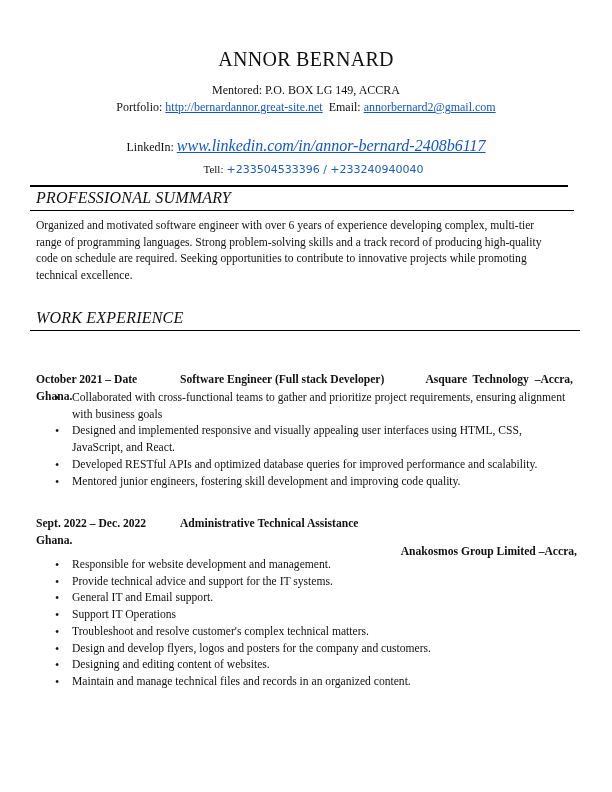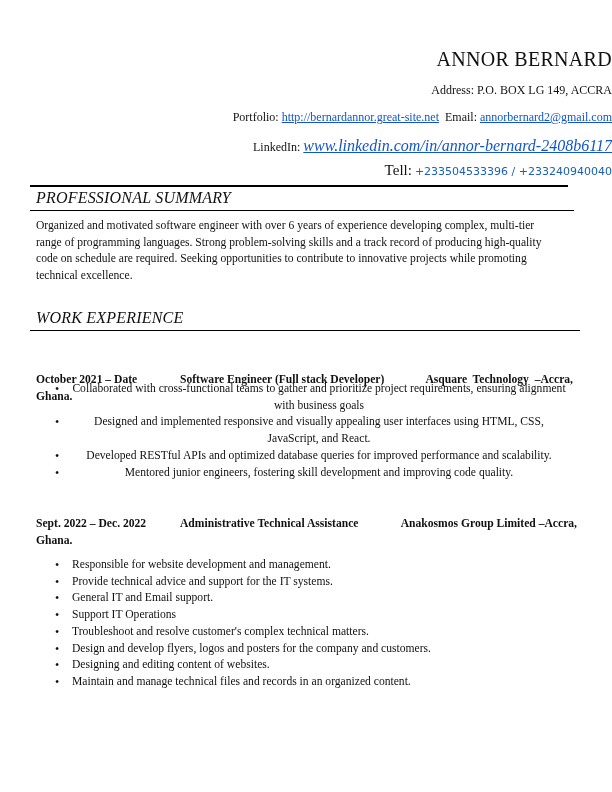--- a/index.html
+++ b/index.html
@@ -1,19 +1,19 @@
 <!DOCTYPE html>
 <html><head>
 <meta charset="utf-8">
 <style>
   html, body { margin: 0; padding: 0; background: #ffffff; }
   body { width: 612px; height: 792px; position: relative; overflow: hidden;
          font-family: "Liberation Serif", "DejaVu Serif", serif; color: #111111; }
   .abs { position: absolute; }
-  .center { left: 0; width: 612px; text-align: right; white-space: nowrap; }
+  .center { left: 0; width: 612px; text-align: center; white-space: nowrap; }
   .name { top: 48px; font-size: 20px; letter-spacing: 0.3px; }
   .contact { font-size: 12px; }
   .link { color: #1155cc; text-decoration: underline; }
   .linkedin { font-size: 16px; font-style: italic; }
   .phone { color: #1a5fb4; font-family: "DejaVu Sans", "Liberation Sans", sans-serif; font-size: 11px; }
   .rule-thick { left: 30px; width: 538px; height: 2px; background: #000; top: 185px; }
   .rule-thin { height: 1px; background: #000; }
   .section-title { font-size: 16px; font-weight: normal; left: 36px; letter-spacing: 0.2px; font-style: italic; }
   .para { left: 36px; width: 540px; font-size: 11.6px; line-height: 16.7px; top: 218px; }
   .job-head { left: 36px; width: 541px; font-size: 11.6px; font-weight: bold; line-height: 17px; }
@@ -21,38 +21,38 @@
   .bullets { left: 56px; width: 510px; font-size: 11.6px; line-height: 16.7px; margin: 0; padding: 0; list-style: none; }
   .bullets li { position: relative; padding-left: 16px; }
   .bullets li::before { content: "\2022"; position: absolute; left: -1px; top: 0; font-size: 12px; }
 </style>
 </head>
 <body>
 
 <div class="abs center name">ANNOR BERNARD</div>
 
 <div class="abs center contact" style="top:83px;">
-  <span>Address:</span>
+  <span>Mentored:</span>
   <span>P.O. BOX LG 149, ACCRA</span>
 </div>
 
-<div class="abs center contact" style="top:110px;">
+<div class="abs center contact" style="top:100px;">
   <span>Portfolio:</span>
   <a class="link">http://bernardannor.great-site.net</a>&nbsp;
   <span>Email:</span>
   <a class="link">annorbernard2@gmail.com</a>
 </div>
 
 <div class="abs center contact" style="top:137px;">
   <span>LinkedIn:</span>
   <a class="link linkedin">www.linkedin.com/in/annor-bernard-2408b6117</a>
 </div>
 
 <div class="abs center contact" style="top:162px;">
-  <span style="font-size:15px;margin-left:15px;">Tell:</span>
+  <span style="font-size:11px;margin-left:15px;">Tell:</span>
   <span class="phone">+233504533396 / +233240940040</span>
 </div>
 
 <div class="abs rule-thick"></div>
 
 <div class="abs section-title" style="top:189px;">PROFESSIONAL SUMMARY</div>
 <div class="abs rule-thin" style="left:30px; width:544px; top:210px;"></div>
 
 <div class="abs para">
   <div>Organized and motivated software engineer with over 6 years of experience developing complex, multi-tier</div>
@@ -64,31 +64,31 @@
 <div class="abs section-title" style="top:309px;">WORK EXPERIENCE</div>
 <div class="abs rule-thin" style="left:30px; width:550px; top:330px;"></div>
 
 <div class="abs job-head" style="top:340px; height:34px;margin-top:31px;">
   <span class="col" style="left:0;">October 2021 – Date</span>
   <span class="col" style="left:144px;">Software Engineer (Full stack Developer)</span>
   <span class="col" style="right:4px; white-space:pre;">Asquare  Technology  –Accra,</span>
   <span class="col" style="left:0; top:17px;">Ghana.</span>
 </div>
 
-<ul class="abs bullets" style="top:381px;text-align:center;">
+<ul class="abs bullets" style="top:390px;">
   <li>Collaborated with cross-functional teams to gather and prioritize project requirements, ensuring alignment with business goals</li>
   <li>Designed and implemented responsive and visually appealing user interfaces using HTML, CSS, JavaScript, and React.</li>
   <li>Developed RESTful APIs and optimized database queries for improved performance and scalability.</li>
   <li>Mentored junior engineers, fostering skill development and improving code quality.</li>
 </ul>
 
 <div class="abs job-head" style="top:515px; height:34px;">
   <span class="col" style="left:0;">Sept. 2022 – Dec. 2022</span>
   <span class="col" style="left:144px;">Administrative Technical Assistance</span>
-  <span class="col" style="right:0; white-space:pre;">Anakosmos Group Limited –Accra,</span>
+  <span class="col" style="right:0; white-space:pre;margin-top:28px;">Anakosmos Group Limited –Accra,</span>
   <span class="col" style="left:0; top:17px;">Ghana.</span>
 </div>
 
 <ul class="abs bullets" style="top:557px;">
   <li>Responsible for website development and management.</li>
   <li>Provide technical advice and support for the IT systems.</li>
   <li>General IT and Email support.</li>
   <li>Support IT Operations</li>
   <li>Troubleshoot and resolve customer's complex technical matters.</li>
   <li>Design and develop flyers, logos and posters for the company and customers.</li>

